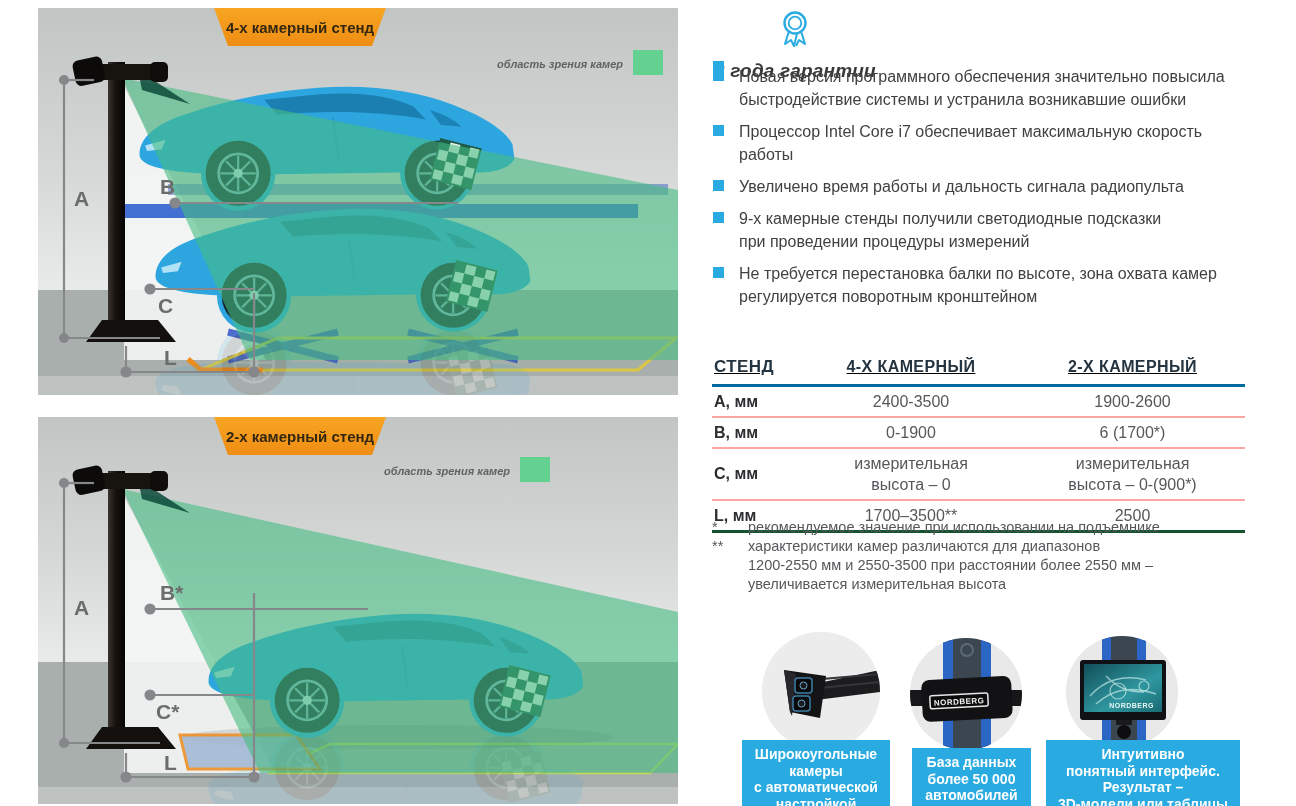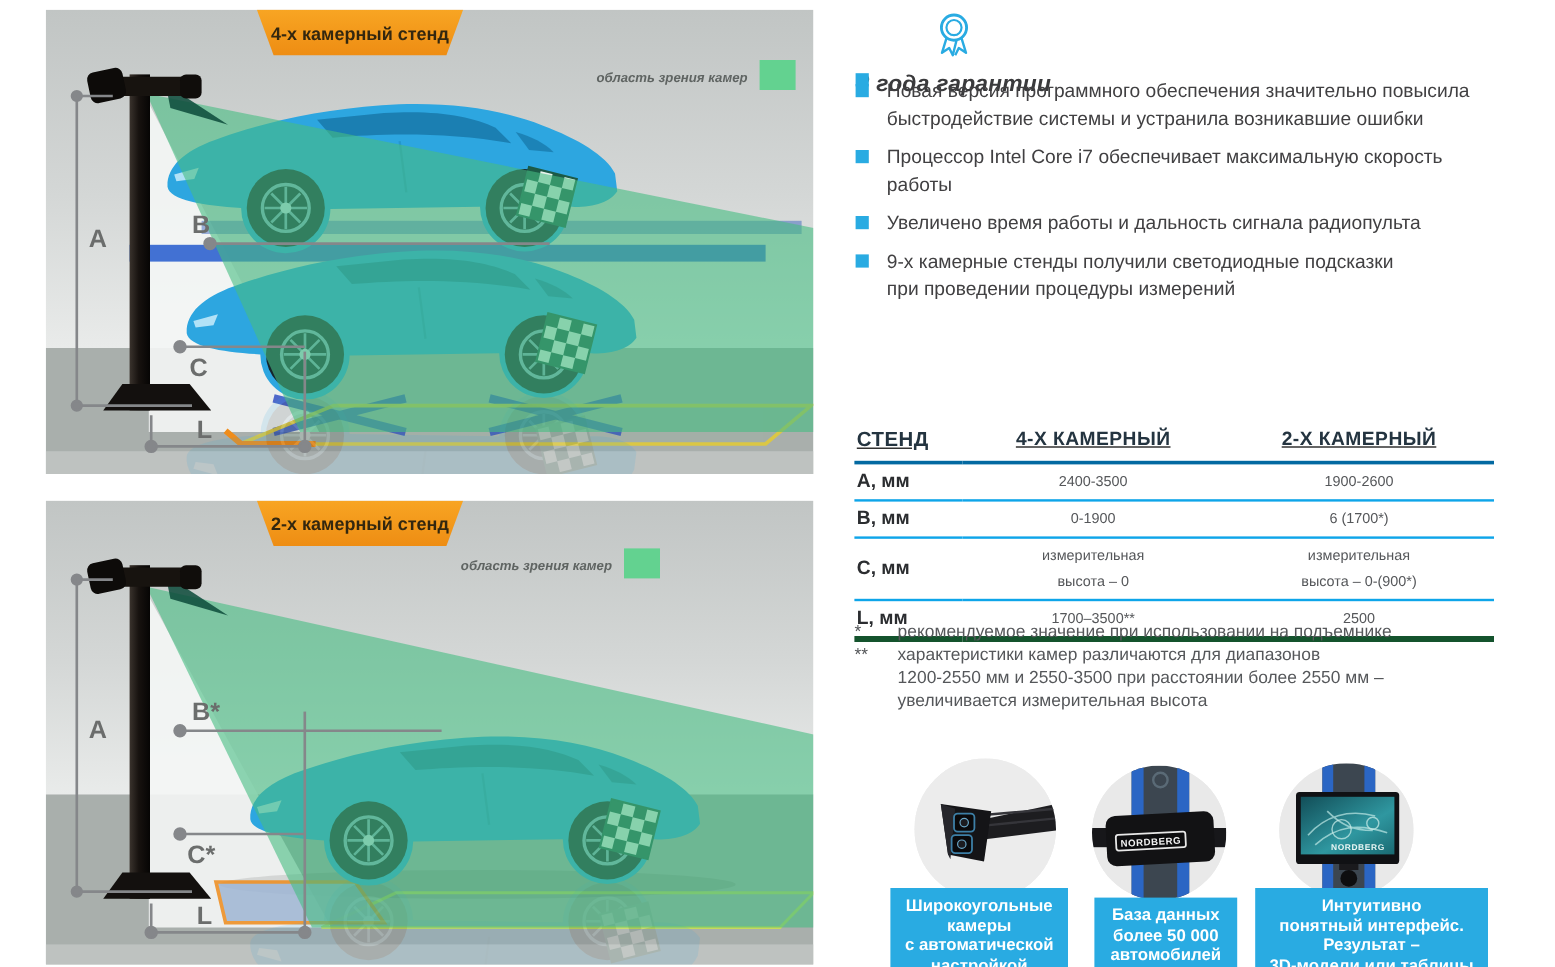--- a/index.html
+++ b/index.html
@@ -21,24 +21,24 @@
 
   .features { position:absolute; top:46px; left:0; width:533px; list-style:none; }
   .features li { position:relative; padding-left:27px; margin-bottom:9px; font-size:16px; line-height:23px; color:#414042; white-space:pre-line; }
   .features .sq { position:absolute; left:1px; top:5px; width:11px; height:11px; background:#29abe2; }
 
   .spec { position:absolute; top:343px; left:0; width:533px; border-collapse:collapse; }
   .spec th, .spec td { padding:4px 2px; }
   .spec thead th { font-size:16px; font-weight:bold; color:#243440; letter-spacing:.4px; padding-bottom:7px; }
   .spec thead th:first-child { text-align:left; font-size:17px; }
   .spec tbody th { text-align:left; font-size:16px; font-weight:bold; color:#2b2d30; }
-  .spec td { text-align:center; font-size:12px; color:#55575a; line-height:21px; white-space:pre-line; }
+  .spec td { text-align:center; font-size:16px; color:#55575a; line-height:21px; white-space:pre-line; }
   .spec thead tr { border-bottom:3px solid #0369a1;text-decoration:underline; }
-  .spec tbody tr { border-bottom:2px solid #0ea5e9; }
-  .spec tbody tr:last-child { border-bottom:5px solid #14532d; }
+  .spec tbody tr { border-bottom:2px solid #fca5a5; }
+  .spec tbody tr:last-child { border-bottom:3px solid #14532d; }
   .spec col.c1 { width:90px; } .spec col.c2 { width:218px; } .spec col.c3 { width:225px; }
 
   .footnotes { position:absolute; top:508px; left:0; width:533px; }
   .fn { display:flex; font-size:14.5px; line-height:19px; color:#55575a; }
   .fn .marker { width:20px; flex:none; }
   .fn .txt { white-space:pre-line;margin-left:16px; }
 
   .products { position:absolute; top:608px; left:0; width:584px; height:198px; }
   .photo { position:absolute; border-radius:50%; background:#ececec; overflow:hidden; }
   .photo svg { display:block; width:100%; height:100%; }
@@ -285,20 +285,22 @@
 
     <ul class="features">
       <li><span class="sq"></span></li>
       <li><span class="sq"></span><span class="txt">Новая версия программного обеспечения значительно повысила
 быстродействие системы и устранила возникавшие ошибки</span></li>
       <li><span class="sq"></span><span class="txt">Процессор Intel Core i7 обеспечивает максимальную скорость
 работы</span></li>
       <li><span class="sq"></span><span class="txt">Увеличено время работы и дальность сигнала радиопульта</span></li>
       <li><span class="sq"></span><span class="txt">9-х камерные стенды получили светодиодные подсказки
 при проведении процедуры измерений</span></li>
+      <li><span class="sq"></span><span class="txt">Не требуется перестановка балки по высоте, зона охвата камер
+регулируется поворотным кронштейном</span></li>
     </ul>
 
     <table class="spec">
       <colgroup>
           <col class="c1">
           <col class="c2">
           <col class="c3">
         </colgroup>
       <thead>
         <tr>

